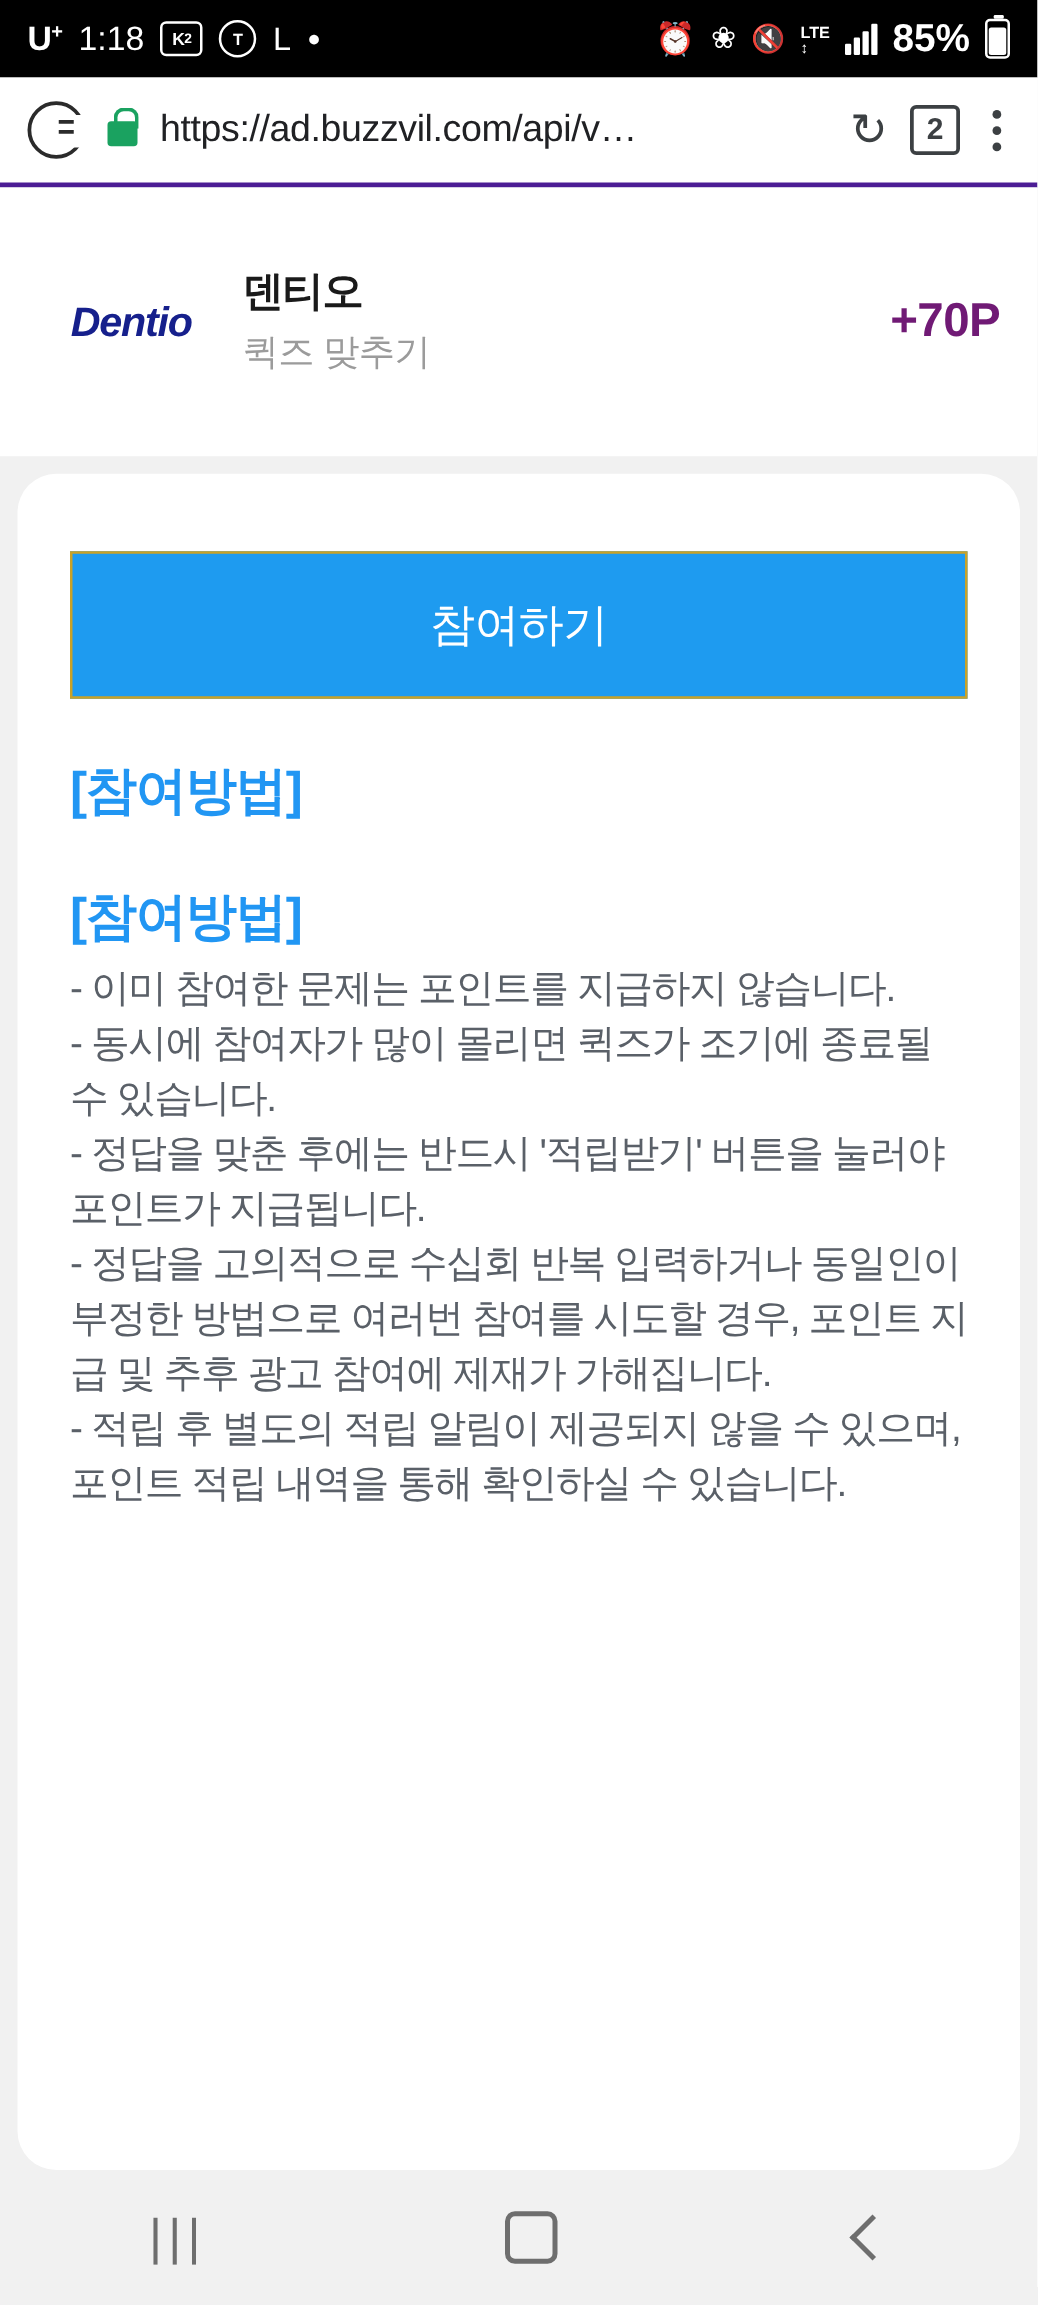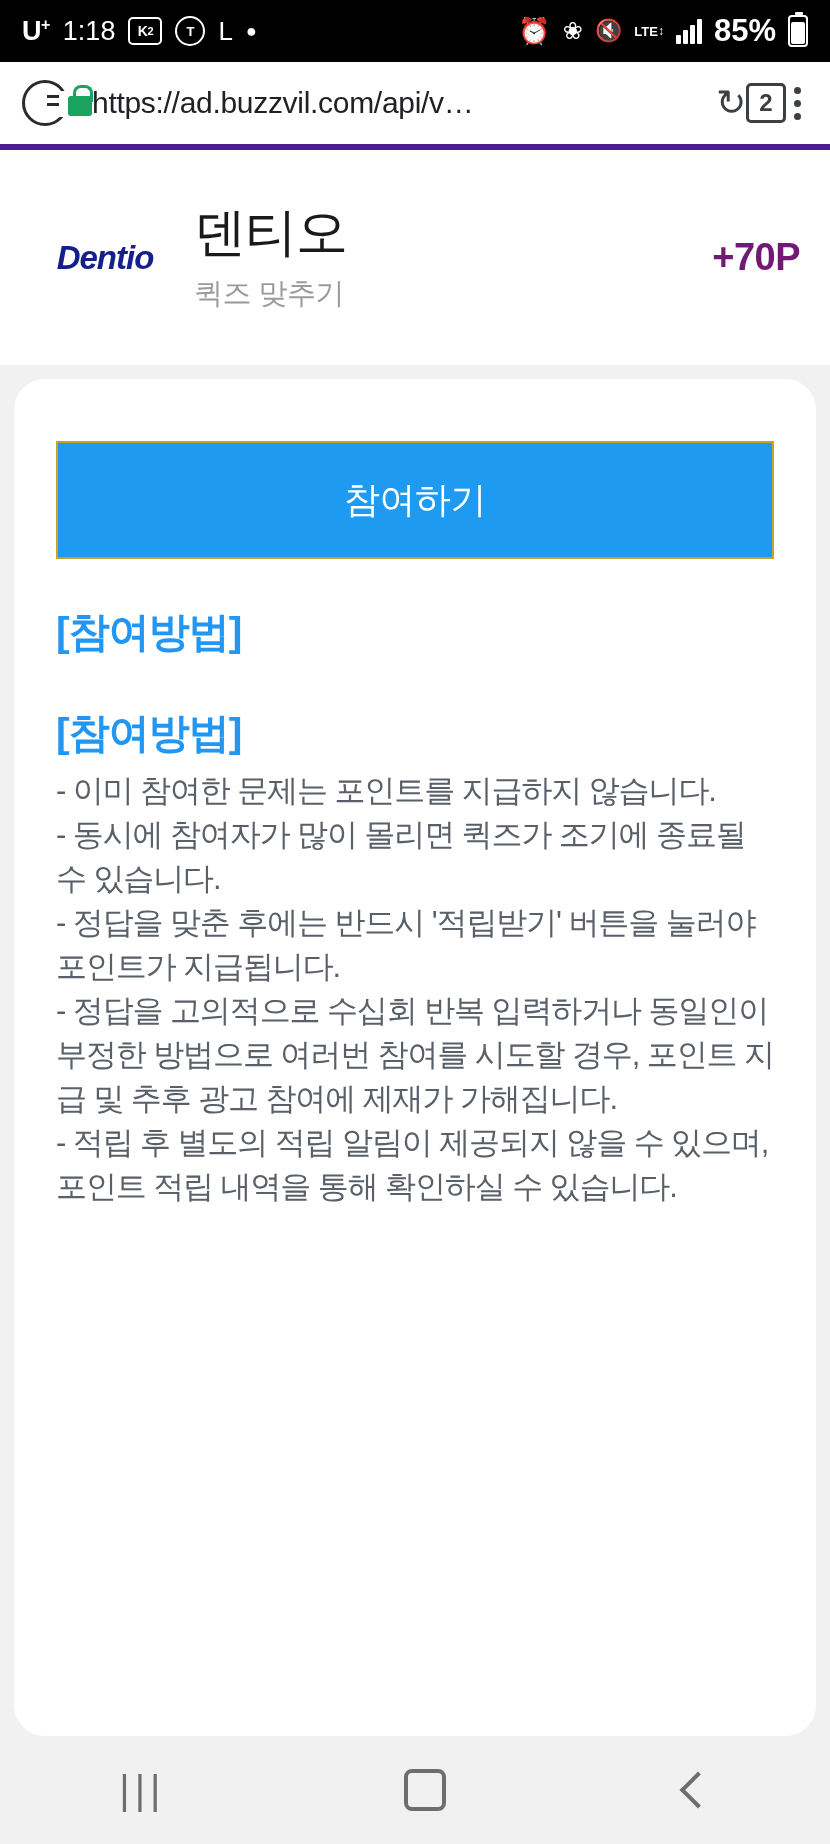--- a/index.html
+++ b/index.html
@@ -71,21 +71,21 @@
   }
   .si-plain { font-size: 26px; line-height: 1; }
   .status-right {
     margin-left: auto;
     display: flex;
     align-items: center;
     gap: 12px;
   }
   .lte-stack {
     display: flex;
-    flex-direction: row;
+    flex-direction: column;
     align-items: flex-start;
     line-height: 1;
   }
   .lte-stack .lte-txt { font-size: 13px; font-weight: bold; }
   .lte-stack .lte-arrows { font-size: 12px; }
   .bars {
     display: flex;
     align-items: flex-end;
     gap: 2px;
     height: 26px;
@@ -125,22 +125,23 @@
     border-radius: 2px;
   }
 
   
   .browser-bar {
     height: 88px;
     background: #ffffff;
     display: flex;
     align-items: center;
     padding: 0 22px;
-    flex: 0 0 auto;
-    border-bottom: 6px solid #4c1d95;
+    gap: 18px;
+    flex: 0 0 auto;
+    border-bottom: 4px solid #4c1d95;
   }
   .brand-icon {
     width: 46px; height: 46px;
     border: 3px solid #2b2b2b;
     border-radius: 50%;
     position: relative;
     flex: 0 0 auto;
   }
   .brand-icon:before {
     content: "";
@@ -241,22 +242,22 @@
     font-style: italic;
     color: #16208c;
     letter-spacing: -1px;
     text-align: center;
   }
   .ad-titles {
     flex: 1 1 auto;
     padding-left: 24px;
   }
   .ad-title {
-    font-size: 52px;
-    font-weight: normal;
+    font-size: 33px;
+    font-weight: bold;
     color: #1a1a1a;
     letter-spacing: -1px;
     line-height: 1.2;
   }
   .ad-sub {
     font-size: 29px;
     color: #9b9b9b;
     margin-top: 10px;
     letter-spacing: -0.5px;
   }

